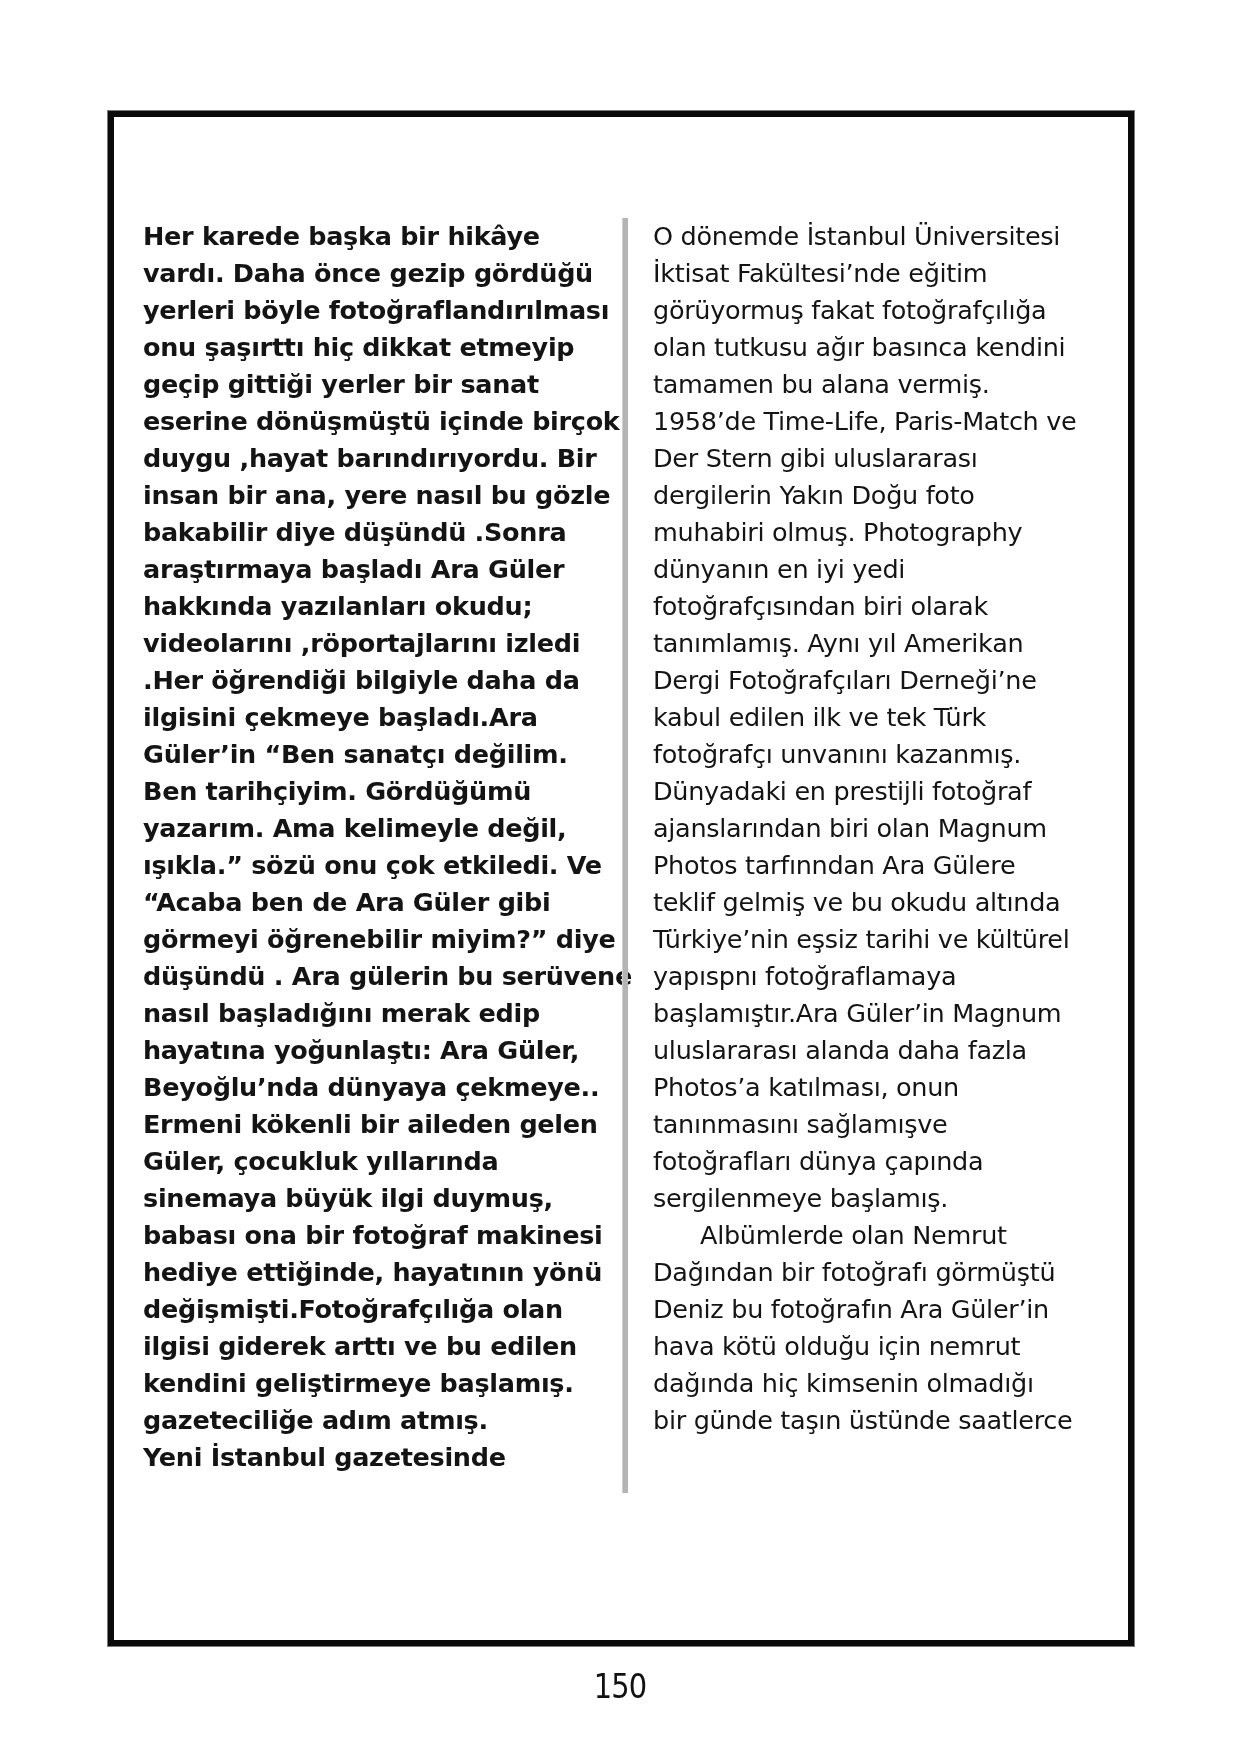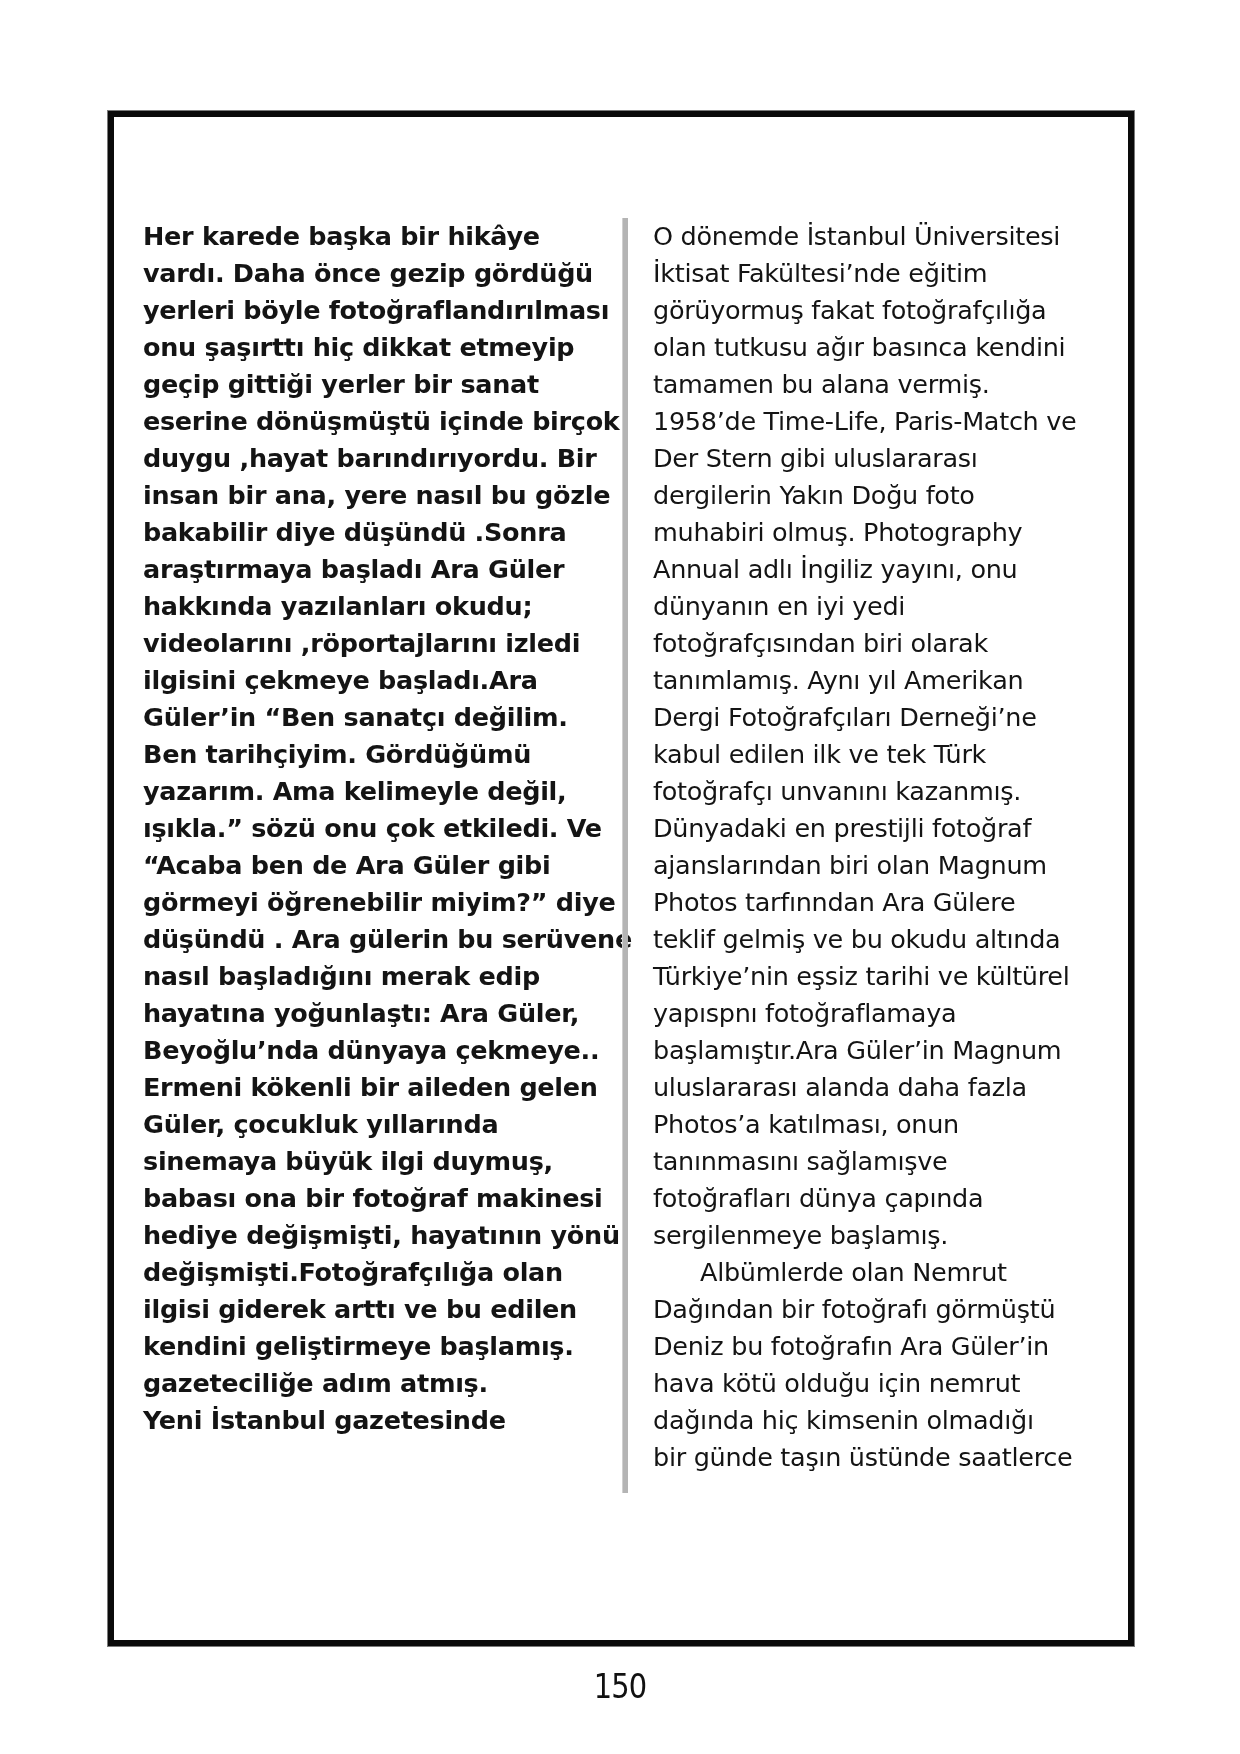--- a/index.html
+++ b/index.html
@@ -83,56 +83,56 @@
   <span class="line">yerleri böyle fotoğraflandırılması</span>
   <span class="line">onu şaşırttı hiç dikkat etmeyip</span>
   <span class="line">geçip gittiği yerler bir sanat</span>
   <span class="line">eserine dönüşmüştü içinde birçok</span>
   <span class="line">duygu ,hayat barındırıyordu. Bir</span>
   <span class="line">insan bir ana, yere nasıl bu gözle</span>
   <span class="line">bakabilir diye düşündü .Sonra</span>
   <span class="line">araştırmaya başladı Ara Güler</span>
   <span class="line">hakkında yazılanları okudu;</span>
   <span class="line">videolarını ,röportajlarını izledi</span>
+  <span class="line">.Her öğrendiği bilgiyle daha da</span>
   <span class="line">ilgisini çekmeye başladı.Ara</span>
   <span class="line">Güler’in “Ben sanatçı değilim.</span>
   <span class="line">Ben tarihçiyim. Gördüğümü</span>
   <span class="line">yazarım. Ama kelimeyle değil,</span>
   <span class="line">ışıkla.” sözü onu çok etkiledi. Ve</span>
   <span class="line">“Acaba ben de Ara Güler gibi</span>
   <span class="line">görmeyi öğrenebilir miyim?” diye</span>
   <span class="line">düşündü . Ara gülerin bu serüvene</span>
   <span class="line">nasıl başladığını merak edip</span>
   <span class="line">hayatına yoğunlaştı: Ara Güler,</span>
   <span class="line">Beyoğlu’nda dünyaya çekmeye..</span>
   <span class="line">Ermeni kökenli bir aileden gelen</span>
   <span class="line">Güler, çocukluk yıllarında</span>
   <span class="line">sinemaya büyük ilgi duymuş,</span>
   <span class="line">babası ona bir fotoğraf makinesi</span>
-  <span class="line">hediye değişmişti, hayatının yönü</span>
+  <span class="line">hediye ettiğinde, hayatının yönü</span>
   <span class="line">değişmişti.Fotoğrafçılığa olan</span>
   <span class="line">ilgisi giderek arttı ve bu edilen</span>
   <span class="line">kendini geliştirmeye başlamış.</span>
   <span class="line">gazeteciliğe adım atmış.</span>
   <span class="line">Yeni İstanbul gazetesinde</span>
 </div>
 
 <div class="column-divider"></div>
 
 <div class="column col-right">
   <span class="line">O dönemde İstanbul Üniversitesi</span>
   <span class="line">İktisat Fakültesi’nde eğitim</span>
   <span class="line">görüyormuş fakat fotoğrafçılığa</span>
   <span class="line">olan tutkusu ağır basınca kendini</span>
   <span class="line">tamamen bu alana vermiş.</span>
   <span class="line">1958’de Time-Life, Paris-Match ve</span>
   <span class="line">Der Stern gibi uluslararası</span>
   <span class="line">dergilerin Yakın Doğu foto</span>
   <span class="line">muhabiri olmuş. Photography</span>
-  <span class="line">Annual adlı İngiliz yayını, onu</span>
   <span class="line">dünyanın en iyi yedi</span>
   <span class="line">fotoğrafçısından biri olarak</span>
   <span class="line">tanımlamış. Aynı yıl Amerikan</span>
   <span class="line">Dergi Fotoğrafçıları Derneği’ne</span>
   <span class="line">kabul edilen ilk ve tek Türk</span>
   <span class="line">fotoğrafçı unvanını kazanmış.</span>
   <span class="line">Dünyadaki en prestijli fotoğraf</span>
   <span class="line">ajanslarından biri olan Magnum</span>
   <span class="line">Photos tarfınndan Ara Gülere</span>
   <span class="line">teklif gelmiş ve bu okudu altında</span>

